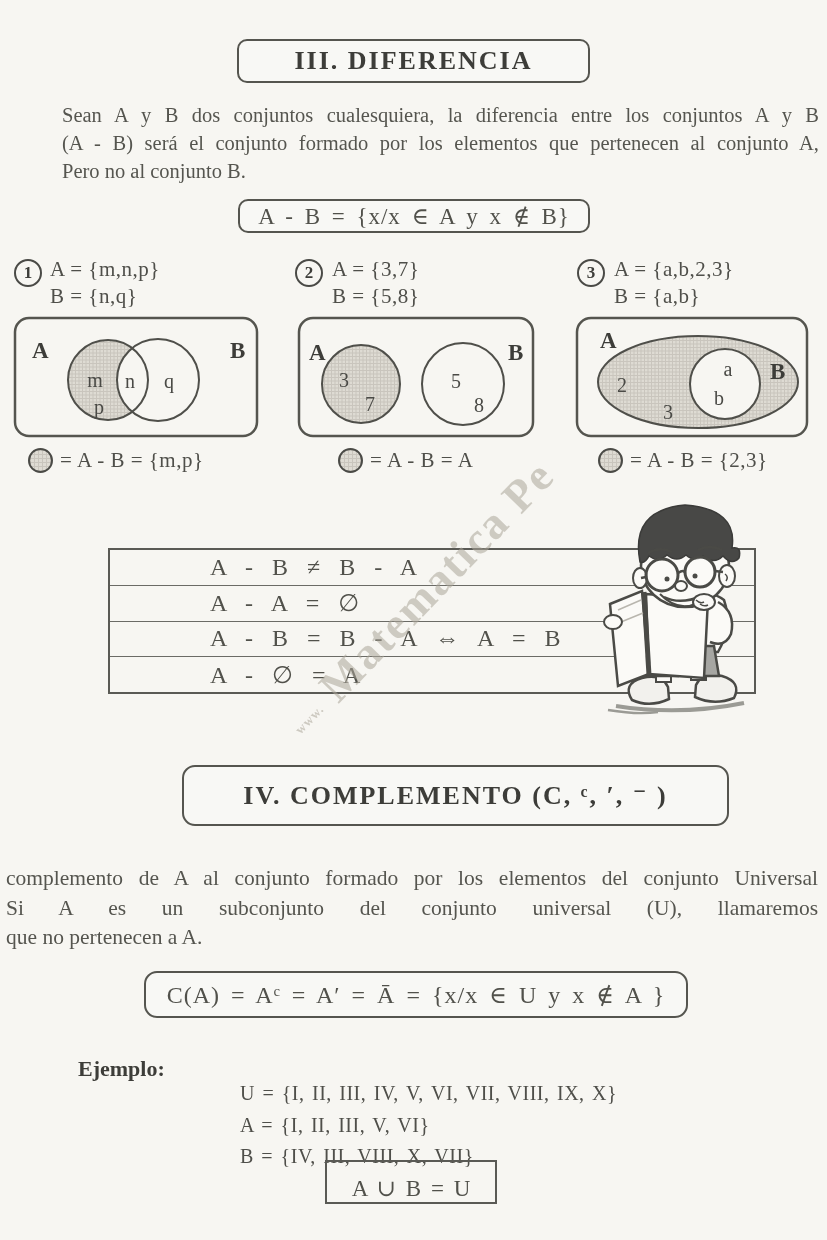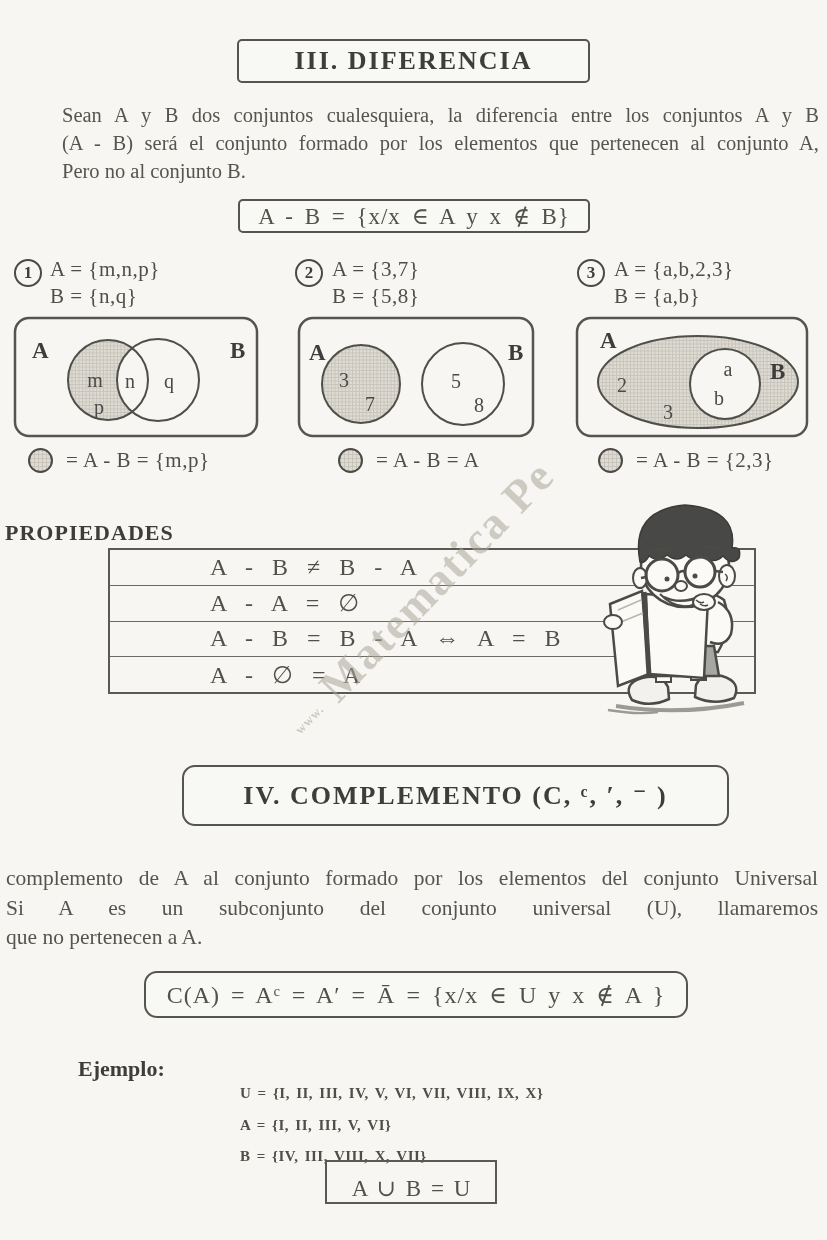--- a/index.html
+++ b/index.html
@@ -4,41 +4,41 @@
 <style>
   * { margin:0; padding:0; box-sizing:border-box; }
   html,body { background:#e8e8e4; }
   body { font-family:"Liberation Serif","DejaVu Serif",serif; color:#4a4a46; }
   .page {
     position:relative; width:827px; height:1240px; margin:0 auto;
     background:#f7f6f2; overflow:hidden;
   }
   
   .rbox {
-    position:absolute; border:2.5px solid #55554f; border-radius:5px;
+    position:absolute; border:2.5px solid #55554f; border-radius:10px;
     display:flex; align-items:center; justify-content:center;
     background:rgba(250,250,247,.5);
   }
   .title-text { font-weight:bold; font-size:26px; letter-spacing:2px; color:#3d3d39; }
   .formula-text { font-size:23px; letter-spacing:1px; word-spacing:4px; color:#51514b; }
   
   .para { position:absolute; font-size:20.5px; line-height:28px; color:#55554f; }
   .para2 { font-size:21.5px; line-height:29.5px; }
   .jline { text-align:justify; text-align-last:justify; }
   
   .num-badge {
     position:absolute; width:28px; height:28px; border:2px solid #4a4a46;
     border-radius:50%; display:flex; align-items:center; justify-content:center;
     font-weight:bold; font-size:17px; color:#3d3d39; background:#f7f6f2;
   }
   .setline { position:absolute; font-size:21px; color:#4f4f4a; letter-spacing:.5px; }
   .venn { position:absolute; }
   .venn text { font-family:"Liberation Serif","DejaVu Serif",serif; font-size:20px; fill:#4a4a46; }
   .venn text.vlabel { font-size:23px; font-weight:bold; fill:#3d3d39; }
-  .result-row { position:absolute; display:flex; align-items:center; gap:13px;
+  .result-row { position:absolute; display:flex; align-items:center; gap:7px;
     font-size:21px; color:#4f4f4a; letter-spacing:.5px; }
   .legend-dot {
     width:25px; height:25px; border-radius:50%; border:2px solid #4a4a46; flex:0 0 auto;
     background-color:#dedbd3;
     background-image:
       repeating-linear-gradient(0deg,#c9c5bd 0 1px,transparent 1px 4px),
       repeating-linear-gradient(90deg,#c9c5bd 0 1px,transparent 1px 4px);
   }
   .props-title { position:absolute; font-weight:bold; font-size:22px; letter-spacing:1px; color:#3d3d39; }
   .props-table {
@@ -52,22 +52,22 @@
   .prop-row + .prop-row { border-top:1.5px solid #6b6b66; }
   .watermark {
     position:absolute; left:225px; top:572px; width:390px; text-align:center;
     transform:rotate(-46deg); transform-origin:center;
     font-weight:bold; font-size:45px; letter-spacing:2px;
     color:rgba(171,166,153,.55); white-space:nowrap; pointer-events:none;
   }
   .watermark .wm-prefix { font-size:13px; letter-spacing:1px; vertical-align:6px; }
   .boy { position:absolute; left:588px; top:498px; width:165px; height:222px; }
   .ex-label { position:absolute; font-weight:bold; font-size:22px; color:#3d3d39; }
-  .roman-lines { position:absolute; left:240px; top:1078px; font-size:15px;
-    line-height:31.5px; color:#4f4f4a; letter-spacing:.5px; word-spacing:2px;font-weight:bold; }
+  .roman-lines { position:absolute; left:240px; top:1078px; font-size:20px;
+    line-height:31.5px; color:#4f4f4a; letter-spacing:.5px; word-spacing:2px; }
   .union-box {
     position:absolute; left:325px; top:1160px; width:172px; height:44px;
     border:2px solid #5a5a55; display:flex; align-items:flex-end; justify-content:center;
     font-size:23px; word-spacing:4px; color:#51514b;
   }
 </style>
 </head>
 <body>
 
 <div class="page">
@@ -165,21 +165,20 @@
     <text x="94" y="107" text-anchor="middle">3</text>
     <text x="154" y="64" text-anchor="middle">a</text>
     <text x="145" y="93" text-anchor="middle">b</text>
   </svg>
 
   <div class="result-row" style="left:598px; top:448px;">
     <span class="legend-dot"></span>
     <span>= A - B = {2,3}</span>
   </div>
 
-  <div class="props-title" style="left:5px; top:520px;">PROPIEDADES</div>
 
   <div class="props-table">
     <div class="prop-row">A - B ≠ B - A</div>
     <div class="prop-row">A - A = ∅</div>
     <div class="prop-row">A - B = B - A ⇔ A = B</div>
     <div class="prop-row">A - ∅ = A</div>
   </div>
 
   <div class="watermark">
     <span class="wm-prefix">www.</span>

